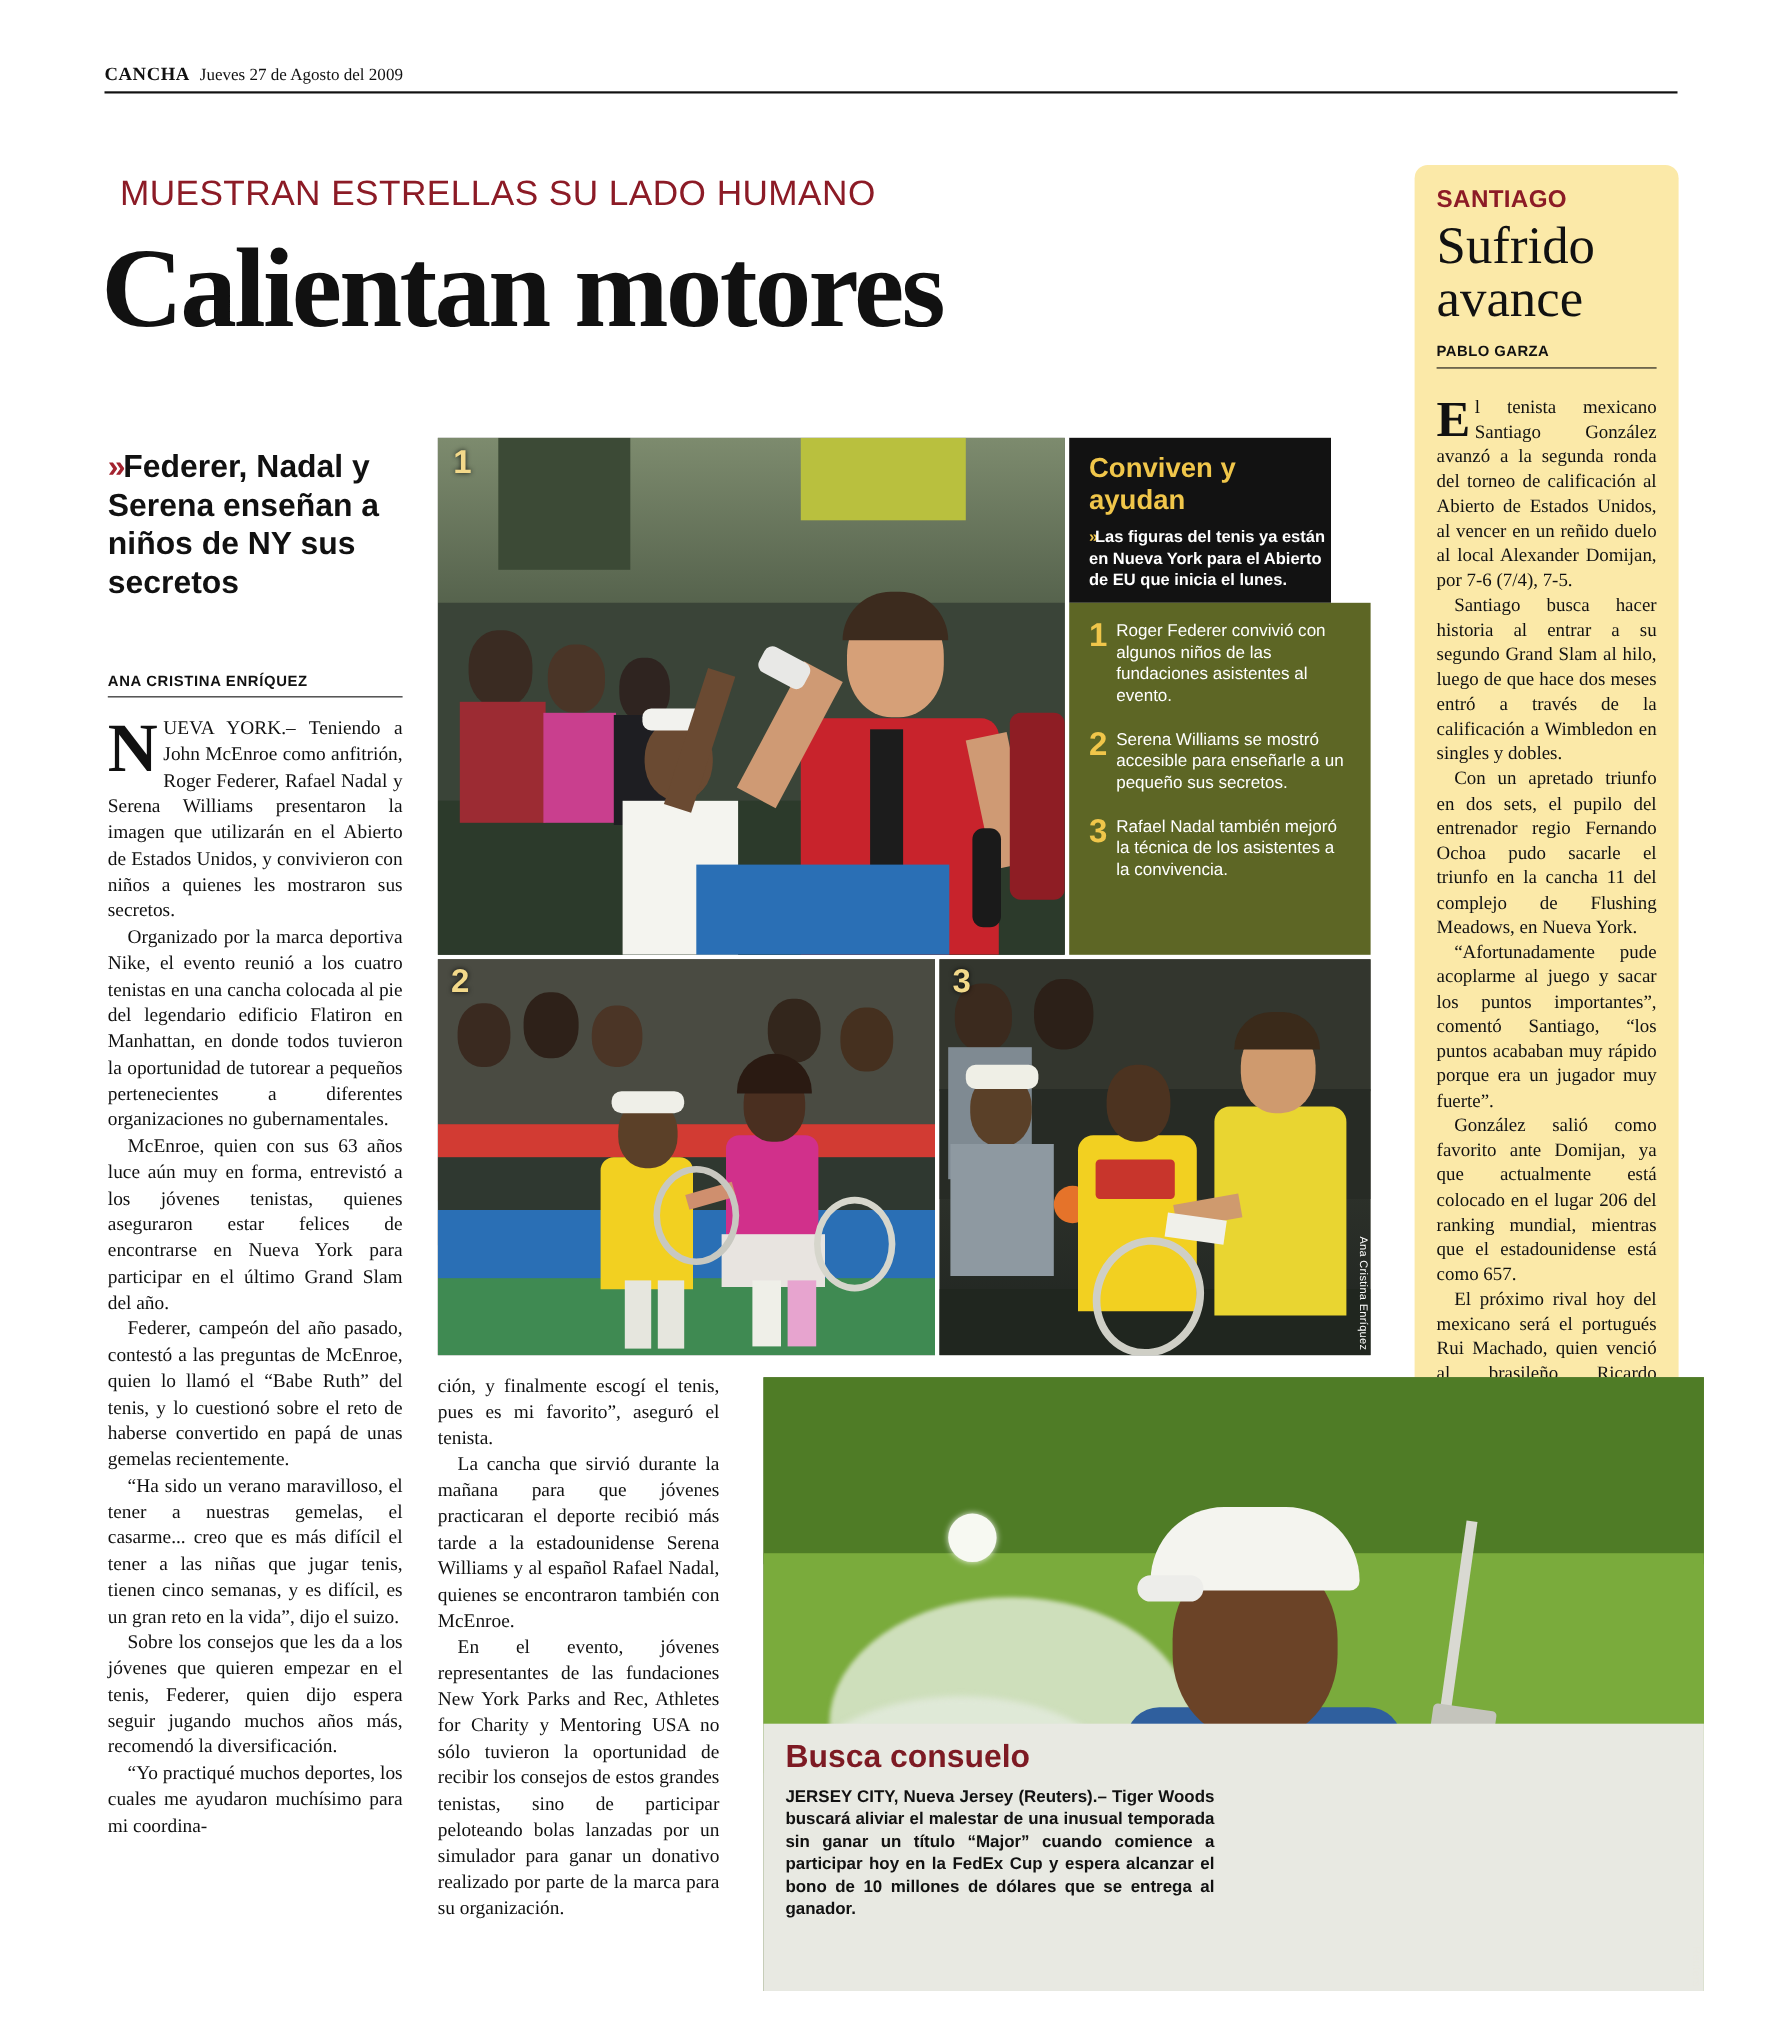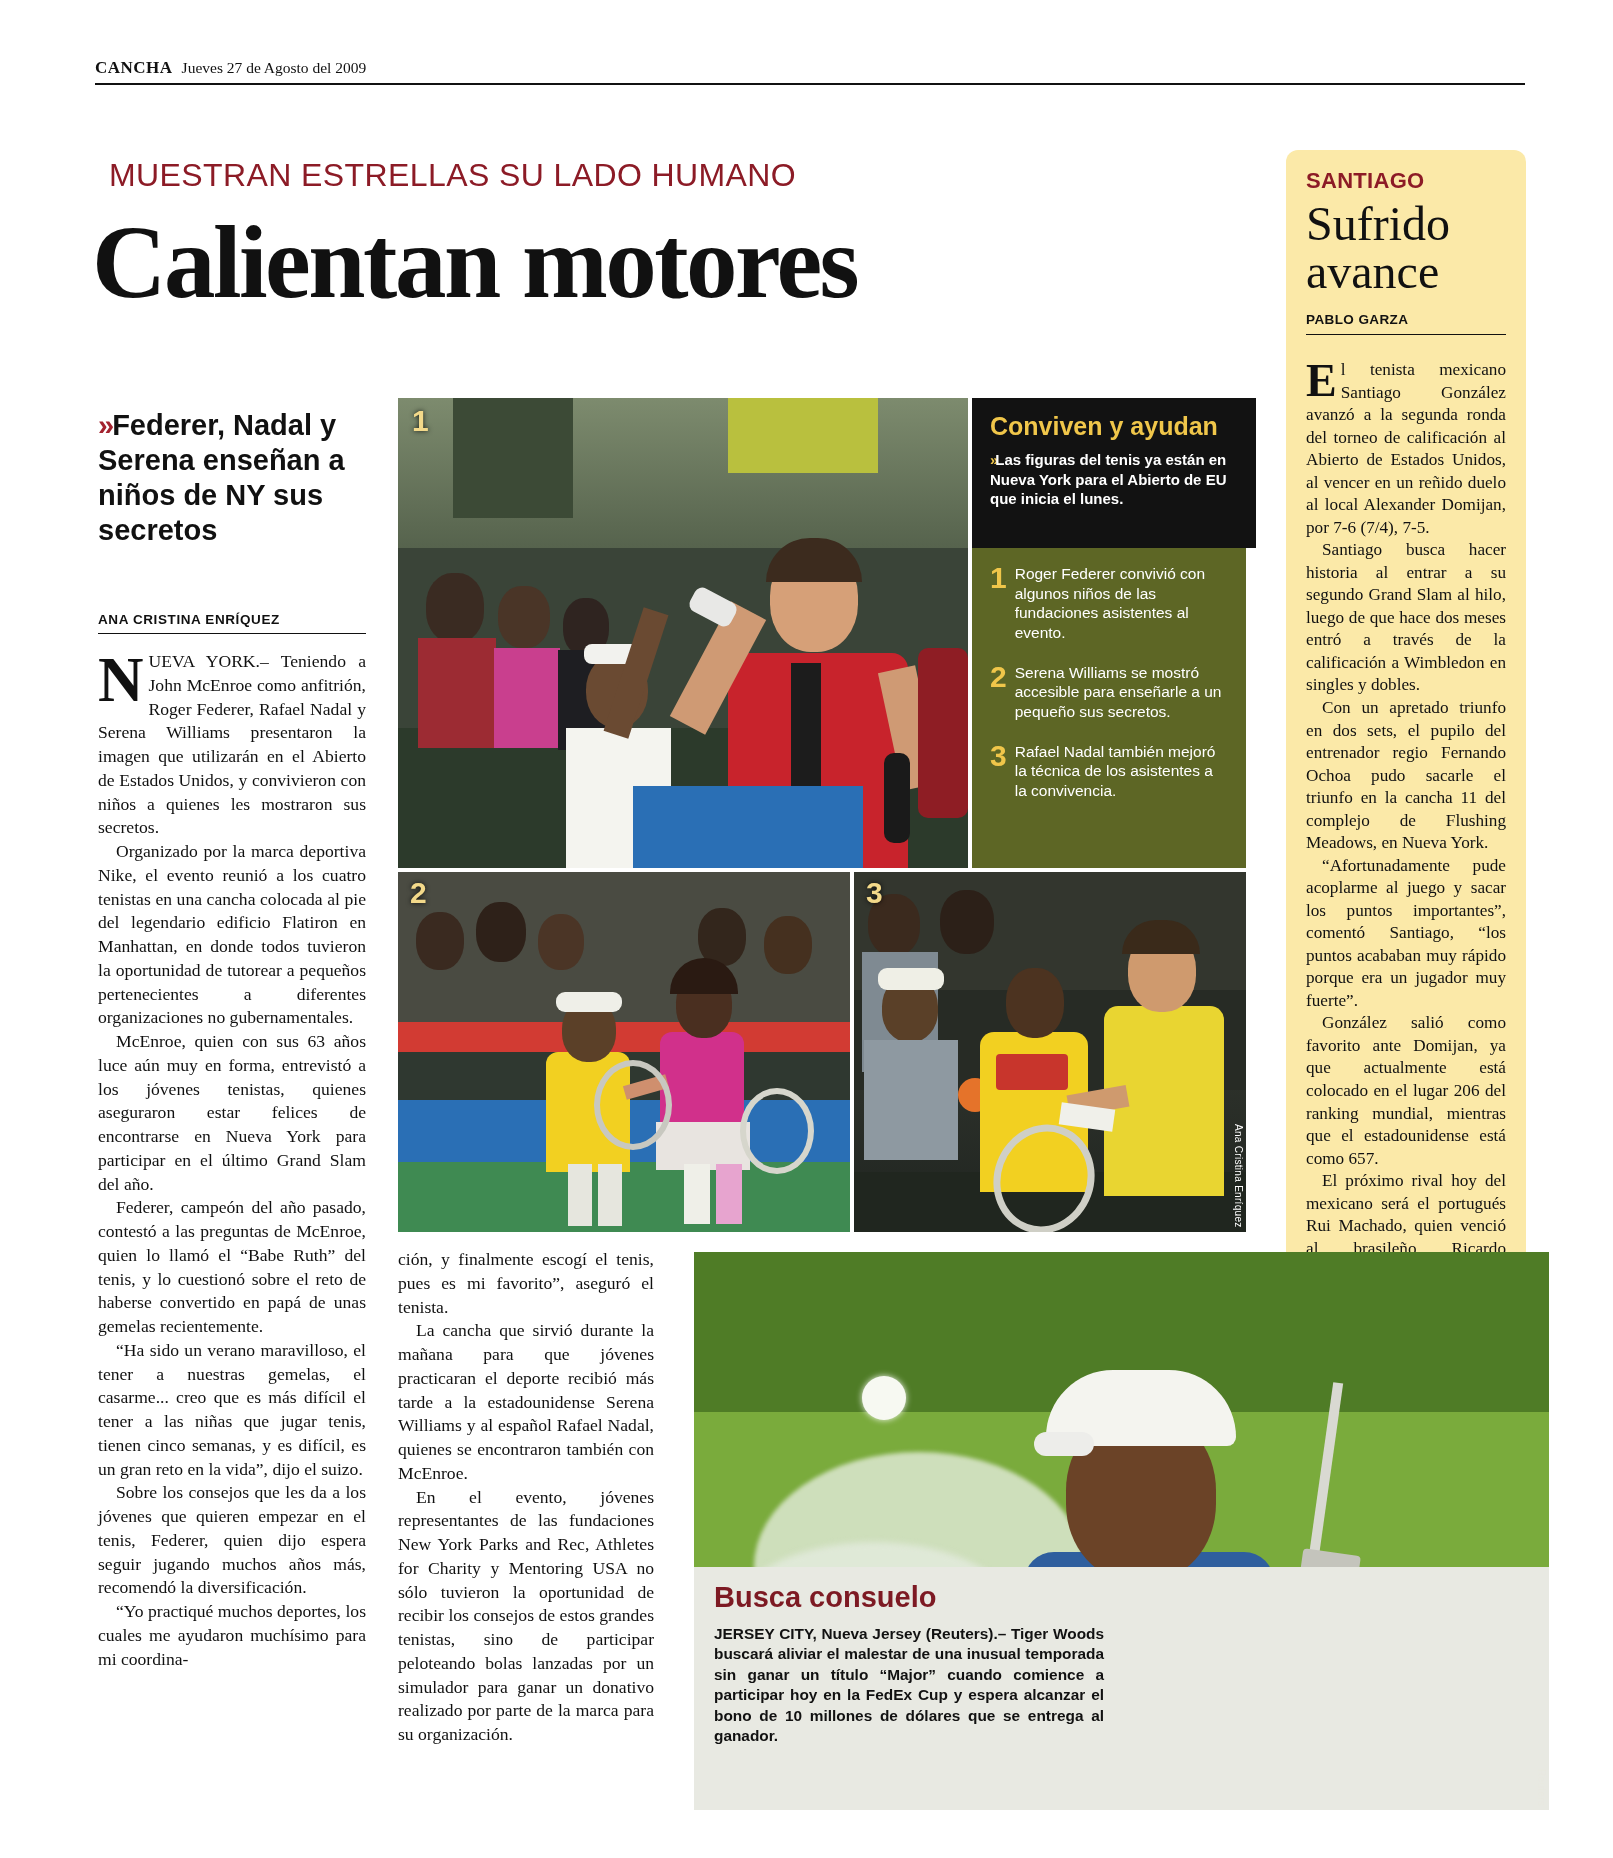--- a/index.html
+++ b/index.html
@@ -189,21 +189,21 @@
   #photo2 { left: 398px; top: 872px; width: 452px; height: 360px; }
   
   #photo3 { left: 854px; top: 872px; width: 392px; height: 360px; }
   
   #photo4 { left: 694px; top: 1252px; width: 855px; height: 558px; }
 
   
   .blackbox {
     position: absolute;
     left: 972px; top: 398px;
-    width: 284px; height: 150px;
+    width: 238px; height: 150px;
     background: #121212;
     color: #fff;
     padding: 14px 2px 0 18px;
     box-sizing: border-box;
   }
   .blackbox-title {
     font-family: "Liberation Sans", sans-serif;
     font-weight: bold;
     font-size: 25px;
     color: #f0c64a;

